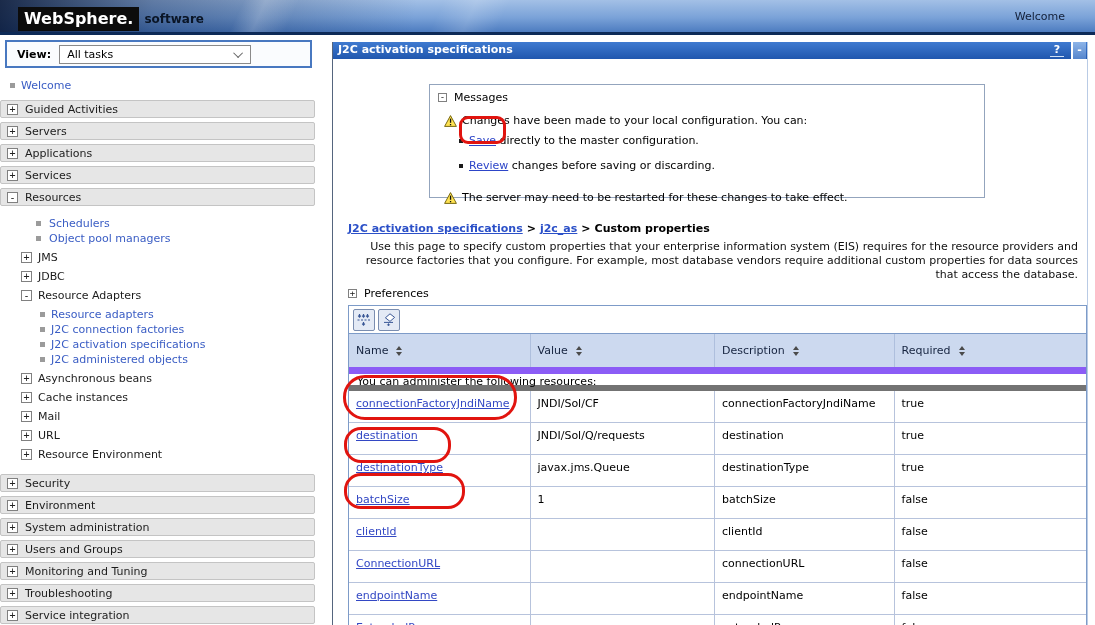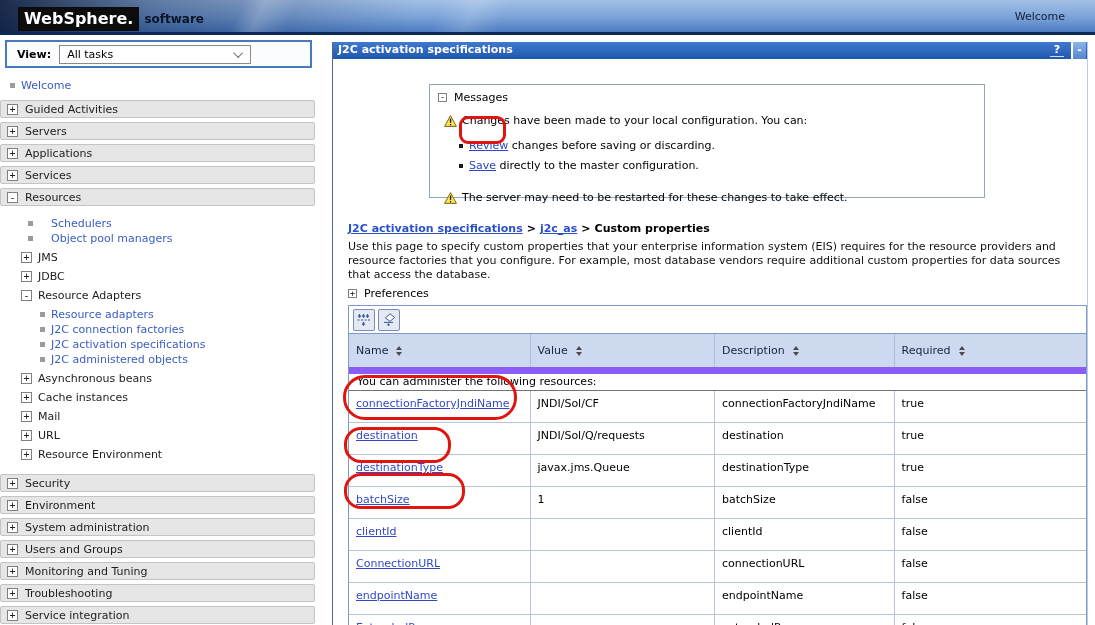--- a/index.html
+++ b/index.html
@@ -33,21 +33,21 @@
   .tgl { flex:0 0 auto; width:11px; height:11px; border:1px solid #808080; background:#fff;
     font-size:10px; line-height:9px; text-align:center; color:#222; font-family:"DejaVu Sans Mono",monospace; }
   .blt { flex:0 0 auto; width:5px; height:5px; background:#9b9b9b; }
   .blt.dark { background:#1a1a1a; width:4px; height:4px; }
   .tlink { color:#3a5dc4; text-decoration:none; cursor:pointer; }
   .row-welcome { padding-left:10px; gap:6px; height:14px; margin:2px 0 8px 0; }
   .section-bar { height:18px; background:#e6e6e6; border:1px solid #c4c4c4; border-radius:2px;
     margin:0 0 4px 0; padding-left:6px; display:flex; align-items:center; gap:7px; cursor:pointer; }
   .section-label { color:#1c1c1c; }
   .res-children { padding:5px 0 7px 0; }
-  .child-l1 { padding-left:24px; gap:18px; height:13px; margin:2px 4px; }
+  .child-l1 { padding-left:24px; gap:8px; height:13px; margin:2px 12px; }
   .branch-l1 { padding-left:21px; gap:6px; height:13px; margin:6px 0; color:#1c1c1c; }
   .child-l2 { padding-left:40px; gap:6px; height:13px; margin:2px 0; }
 
   
   .panel { position:absolute; left:332px; top:42px; width:756px; height:583px;
     border-left:1px solid #55657e; border-right:1px solid #b9cbe5; background:#fff; }
   .title-bar { height:17px; background:linear-gradient(180deg,#3f7ad0,#2057ae); color:#fff;
     font-weight:bold; padding-left:5px; line-height:16px; position:relative; }
   .help-btn { position:absolute; right:23px; top:0; width:14px; text-align:center; color:#fff;
     font-weight:bold; cursor:pointer; border-bottom:1px solid #cfe0f5; height:15px; }
@@ -63,37 +63,37 @@
   .msg-head .tgl { width:9px; height:9px; font-size:9px; line-height:7px; }
   .warn-line { display:flex; align-items:center; gap:5px; margin:10px 0 0 14px; }
   .msg-bullet { display:flex; align-items:center; gap:6px; margin:7px 0 0 29px; }
   .mlink { color:#2d45c8; text-decoration:underline; cursor:pointer; }
   .warn-line.second { margin-top:19px; }
 
   
   .breadcrumb { position:absolute; left:15px; top:163px; font-weight:bold; }
   .bclink { color:#2b50c8; text-decoration:underline; cursor:pointer; }
   .bcsep { margin:0 4px; color:#000; }
-  .description { position:absolute; left:15px; top:181px; width:730px; line-height:14px; color:#111; }
+  .description { position:absolute; left:15px; top:181px; width:730px; line-height:14px; color:#111;text-align:right; }
   .preferences { position:absolute; left:15px; top:228px; display:flex; align-items:center; gap:7px; }
   .preferences .tgl { width:9px; height:9px; font-size:9px; line-height:7px; }
 
   
   .tablewrap { position:absolute; left:15px; top:246px; width:739px; border:1px solid #7d9bc8; background:#fff; }
   .tbar { height:28px; border-bottom:1px solid #7d9bc8; display:flex; align-items:center; padding-left:4px; gap:3px; }
   .tbtn { width:22px; height:22px; background:#e4eaf5; border:1px solid #7a8db0; border-radius:2px;
     display:flex; align-items:center; justify-content:center; cursor:pointer; }
   .thead { display:flex; background:#ccd9ef; border-bottom:7px solid #8b5cf6; height:40px; }
   .th { display:flex; align-items:center; gap:8px; padding-left:7px; border-right:1px solid #aebfdd; color:#15233f; }
   .th:last-child { border-right:none; }
   .sort { display:inline-flex; flex-direction:column; gap:2px; cursor:pointer; }
   .tri { width:0; height:0; border-left:3.5px solid transparent; border-right:3.5px solid transparent; }
   .tri.up { border-bottom:4px solid #4a4a4a; }
   .tri.down { border-top:4px solid #4a4a4a; }
-  .caption-row { height:17px; line-height:16px; padding-left:8px; border-bottom:1px solid #737373; }
+  .caption-row { height:17px; line-height:16px; padding-left:8px; border-bottom:6px solid #737373; }
   .trbody { display:flex; height:32px; border-bottom:1px solid #b7c3dc; }
   .td { padding:6px 6px 0 7px; border-right:1px solid #b7c3dc; overflow:hidden; }
   .td:last-child { border-right:none; }
   .c1 { width:182px; } .c2 { width:185px; } .c3 { width:180px; } .c4 { width:192px; }
   .tblink { color:#3348c4; text-decoration:underline; cursor:pointer; }
 
   
   .anno { position:absolute; border:3px solid #e1140f; border-radius:18px; z-index:20; pointer-events:none; }
   .anno-save { left:459px; top:116px; width:47px; height:28px; border-radius:9px; }
   .anno-cfjn { left:343px; top:375px; width:174px; height:45px; border-radius:22px; }
@@ -255,30 +255,30 @@
           <span>Messages</span>
         </div>
         <div class="warn-line">
           <svg width="13" height="12" viewBox="0 0 13 12">
             <path d="M6.5 0.6 L12.4 11.4 L0.6 11.4 Z" fill="#ffe352" stroke="#6a5a00" stroke-width="0.9"></path>
             <rect x="5.9" y="3.6" width="1.3" height="4.2" fill="#111"></rect>
             <rect x="5.9" y="9.0" width="1.3" height="1.3" fill="#111"></rect>
           </svg>
           <span>Changes have been made to your local configuration. You can:</span>
         </div>
+        <div class="msg-bullet">
+          <span class="blt dark"></span>
+          <span>
+            <a class="mlink">Save</a><span> directly to the master configuration.</span>
+          </span>
+        </div>
         <div class="msg-bullet" style="margin-top:12px;">
           <span class="blt dark"></span>
           <span>
             <a class="mlink">Review</a><span> changes before saving or discarding.</span>
-          </span>
-        </div>
-        <div class="msg-bullet">
-          <span class="blt dark"></span>
-          <span>
-            <a class="mlink">Save</a><span> directly to the master configuration.</span>
           </span>
         </div>
         <div class="warn-line second">
           <svg width="13" height="12" viewBox="0 0 13 12">
             <path d="M6.5 0.6 L12.4 11.4 L0.6 11.4 Z" fill="#ffe352" stroke="#6a5a00" stroke-width="0.9"></path>
             <rect x="5.9" y="3.6" width="1.3" height="4.2" fill="#111"></rect>
             <rect x="5.9" y="9.0" width="1.3" height="1.3" fill="#111"></rect>
           </svg>
           <span>The server may need to be restarted for these changes to take effect.</span>
         </div>

